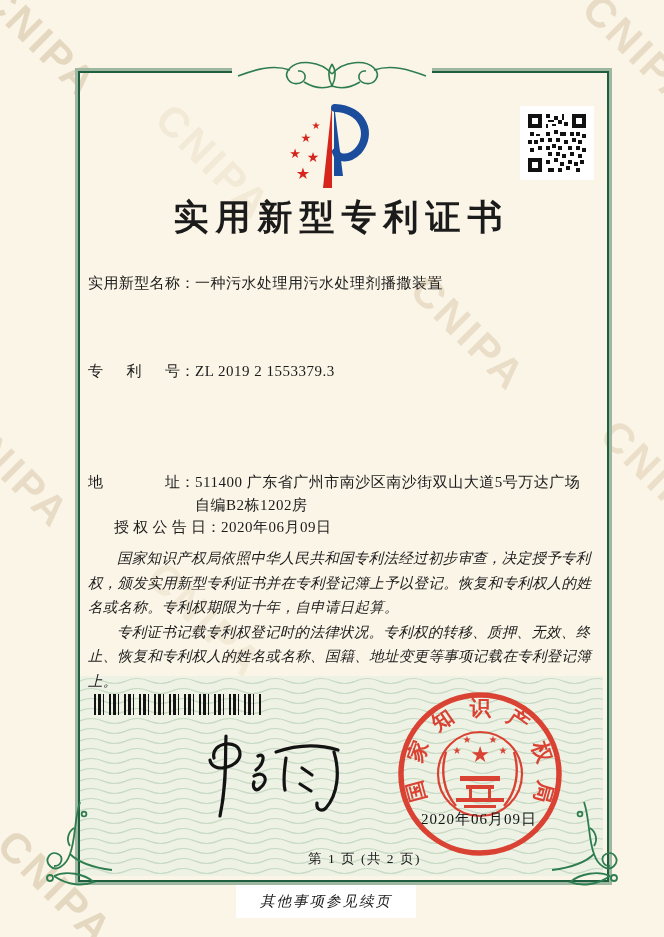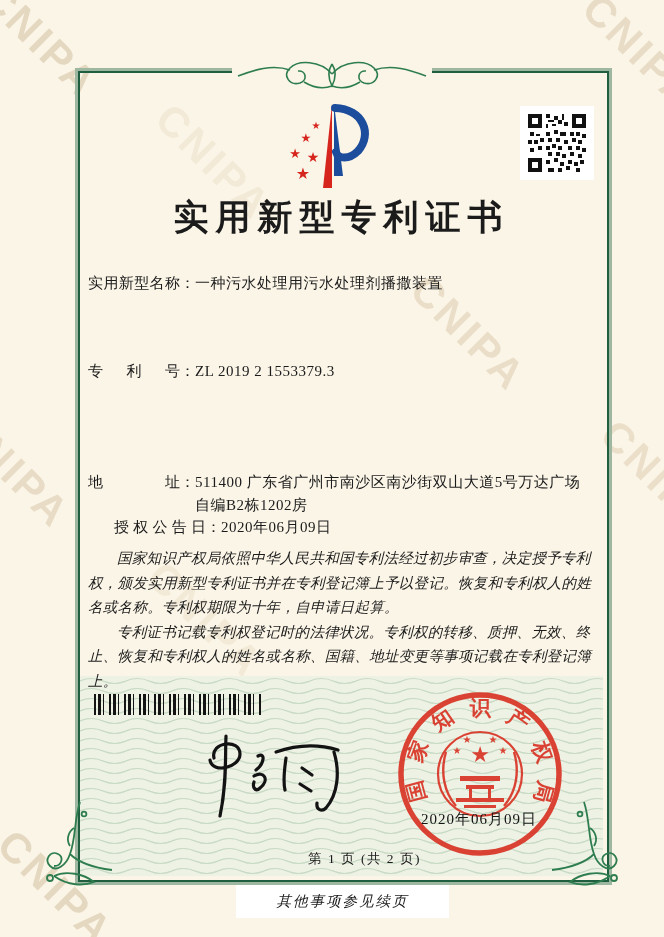--- a/index.html
+++ b/index.html
@@ -51,21 +51,21 @@
     background:repeating-linear-gradient(90deg,#141414 0 2px,rgba(0,0,0,0) 2px 4px,
       #141414 4px 7px,rgba(0,0,0,0) 7px 9px,#141414 9px 10px,rgba(0,0,0,0) 10px 15px);}
   .officer{position:absolute;left:99px;top:748px;z-index:5;
            font-family:"Liberation Sans","DejaVu Sans",sans-serif;font-size:15.5px;line-height:29px;}
   .signature{position:absolute;left:196px;top:728px;width:164px;height:98px;z-index:5;}
   .seal{position:absolute;left:394px;top:688px;width:172px;height:172px;z-index:5;}
   .seal-date{position:absolute;left:400px;top:810px;width:158px;text-align:center;z-index:6;
              font-size:15px;letter-spacing:1px;color:#141414;}
   .page-info{position:absolute;left:78px;top:850px;width:527px;text-align:center;
              font-size:13.5px;letter-spacing:1.5px;z-index:5;margin-left:23px;}
-  .cont-note{position:absolute;left:236px;top:885px;width:213px;height:33px;background:#ffffff;
+  .cont-note{position:absolute;left:236px;top:885px;width:180px;height:33px;background:#ffffff;
              text-align:center;line-height:33px;font-style:italic;font-size:14.5px;
              letter-spacing:2px;z-index:5;}
 </style>
 </head>
 <body>
 
 <div class="page">
 
   <div class="wm wm1">CNIPA</div>
   <div class="wm wm2">CNIPA</div>

